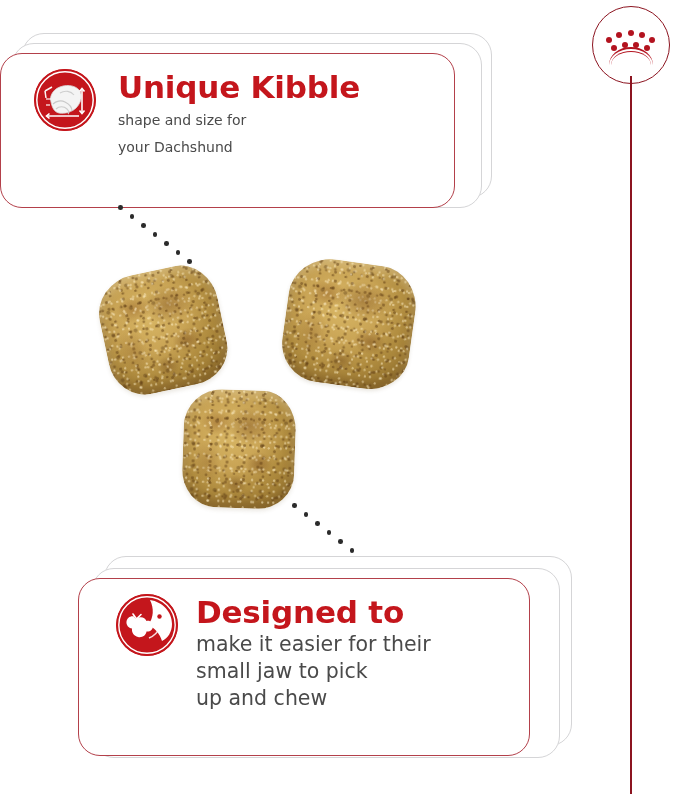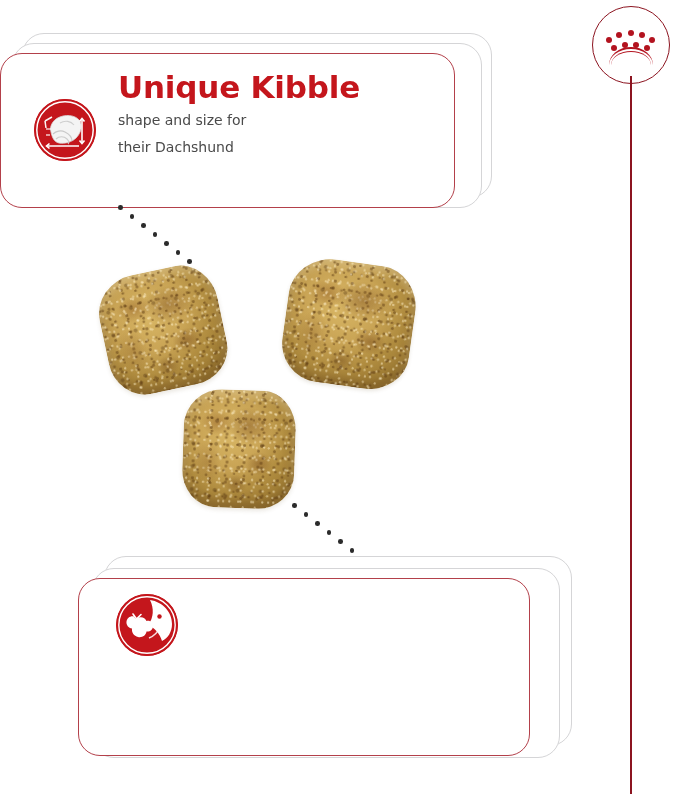--- a/index.html
+++ b/index.html
@@ -109,21 +109,21 @@
     border: 1px solid #d5d5d7;
   }
   .layer.front {
     border: 1.5px solid #b3404a;
     background: #ffffff;
   }
 
   .card-body {
     position: absolute;
     display: flex;
-    align-items: flex-end;
+    align-items: flex-start;
     box-sizing: border-box;
   }
 
   .icon-badge {
     flex: 0 0 auto;
     position: relative;
     border-radius: 50%;
     background: #c4161c;
     overflow: hidden;
   }
@@ -282,21 +282,21 @@
           </g>
           <g stroke="#ffffff" stroke-width="1.3" fill="none" opacity="0.9">
             <path d="M12 30 L17 30"></path>
             <path d="M12 36 L16 36"></path>
           </g>
         </svg>
       </div>
       <div class="card-text">
         <div class="headline">Unique Kibble</div>
         <div class="subline">shape and size for</div>
-        <div class="subline">their Dachshund</div>
+        <div class="subline">your Dachshund</div>
       </div>
     </div>
   </div>
 
   <div class="dotline" id="dots-top">
     <div class="d" style="left:0px;   top:0px;"></div>
     <div class="d" style="left:11.5px;top:9px;"></div>
     <div class="d" style="left:23px;  top:18px;"></div>
     <div class="d" style="left:34.5px;top:27px;"></div>
     <div class="d" style="left:46px;  top:36px;"></div>
@@ -334,16 +334,22 @@
           <circle cx="43.5" cy="22.5" r="4.6" fill="#ffffff"></circle>
           <circle cx="43.5" cy="22.5" r="2.2" fill="#c4161c"></circle>
           <path d="M20 25 C24 22 29 23 30.5 27 C34 26 37 28.5 37 32
                    C37 35.5 34 38 30.5 37.5 C30 41.5 26 44 22 43
                    C18 42 15.5 38.5 16 34.5 C12.5 34 10 31 10.5 27.5
                    C11 24 14.5 21.5 18 22.5 C18.5 23.5 19 24.5 20 25 Z" fill="#ffffff"></path>
           <path d="M17 20 L20.5 25 L25 20.5" fill="none" stroke="#ffffff" stroke-width="1.6" stroke-linecap="round"></path>
           <path d="M33 44 C38 42 42 38 44 33" fill="none" stroke="#ffffff" stroke-width="1.5" opacity="0.85"></path>
         </svg>
       </div>
+      <div class="card-text">
+        <div class="headline">Designed to</div>
+        <div class="subline">make it easier for their</div>
+        <div class="subline">small jaw to pick</div>
+        <div class="subline">up and chew</div>
+      </div>
     </div>
   </div>
 
 </div>
 
 </body></html>

